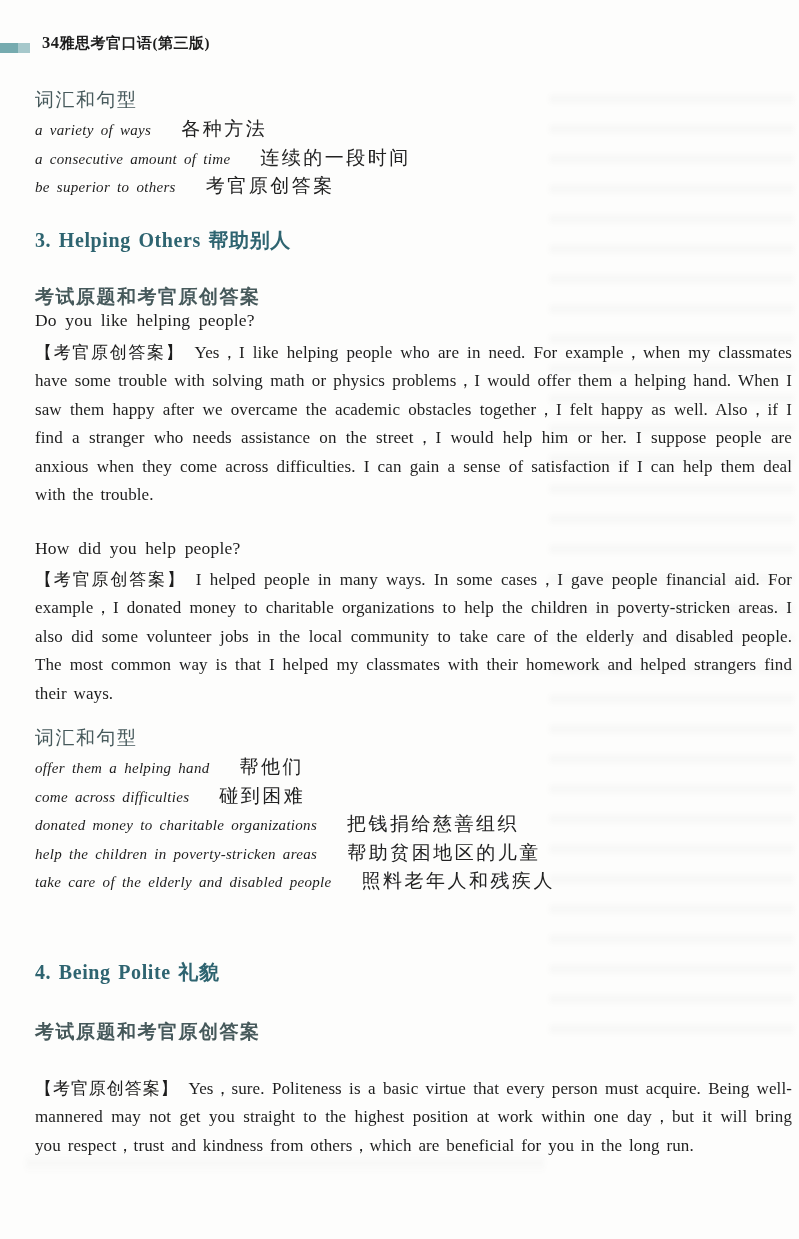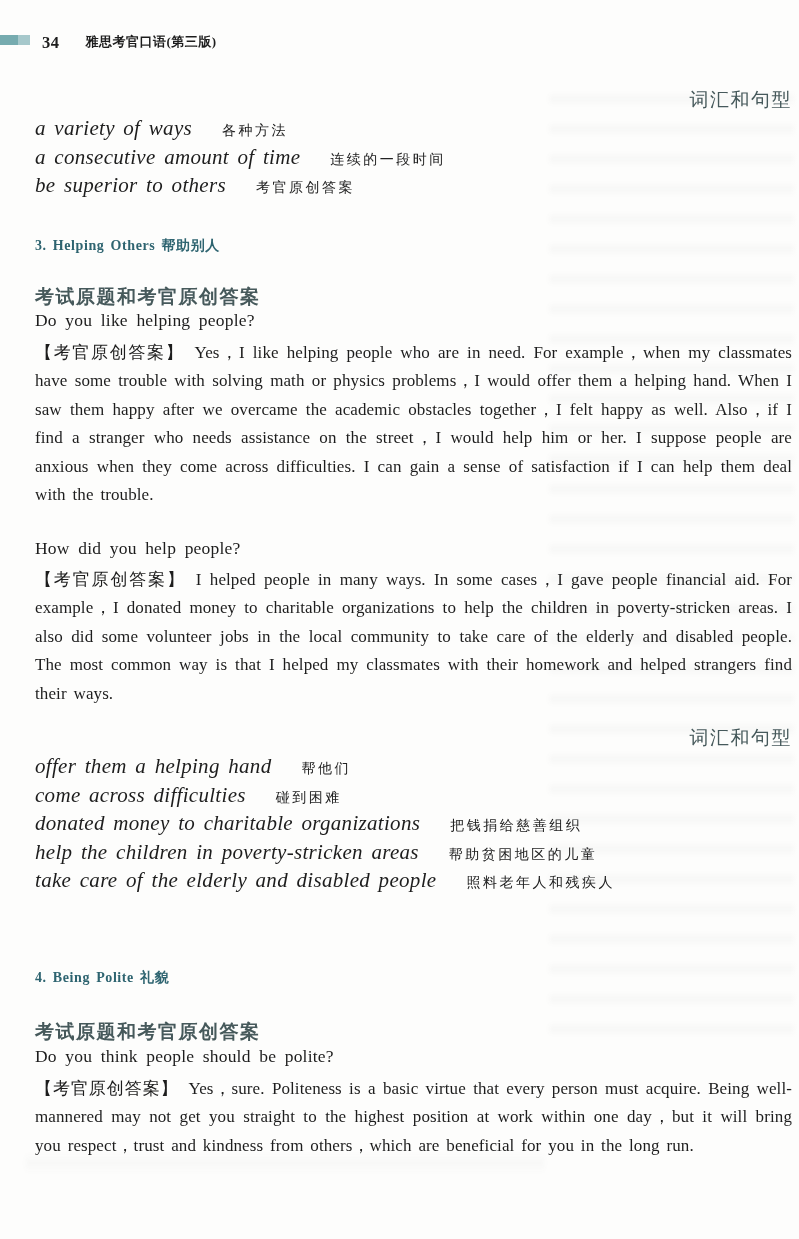--- a/index.html
+++ b/index.html
@@ -17,47 +17,47 @@
     background: var(--paper);
     font-family: "Liberation Serif", "DejaVu Serif", serif;
     color: var(--body-text);
     overflow: hidden;
   }
   .page { position: absolute; inset: 0; }
 
   
   .page-header {
     position: absolute; top: 33px; left: 0;
-    display: flex; align-items: flex-start; height: 20px;
+    display: flex; align-items: flex-end; height: 20px;
   }
   .accent-bar {
     width: 30px; height: 10px; margin-top: 2px;
     background: linear-gradient(90deg, var(--bar-dark) 0 60%, var(--bar-light) 60% 100%);
   }
   .page-num {
     margin-left: 12px; font-weight: 700; font-size: 16.5px; letter-spacing: .5px;
   }
   .book-title {
-    margin-left: 26px; font-weight: 700; font-size: 13px; letter-spacing: .5px;
+    margin-left: 0; font-weight: 700; font-size: 15px; letter-spacing: .5px;
   }
 
   
   .col { position: absolute; left: 35px; width: 757px; }
 
   
   .vocab-heading {
-    font-size: 19px; font-weight: 500; color: var(--subheading); letter-spacing: 1.5px; text-align: right;
+    font-size: 19px; font-weight: 500; color: var(--subheading); letter-spacing: 1.5px;
   }
   .vocab-list .vocab-row { height: 28.5px; display: flex; align-items: baseline; }
-  .vocab-en { font-style: italic; font-size: 21px; word-spacing: 3px; letter-spacing: .3px; text-align: center; }
-  .vocab-zh { font-size: 14px; letter-spacing: 2.5px; margin-left: 30px; color: #222; }
+  .vocab-en { font-style: italic; font-size: 15px; word-spacing: 3px; letter-spacing: .3px; text-align: center; }
+  .vocab-zh { font-size: 19px; letter-spacing: 2.5px; margin-left: 30px; color: #222; }
 
   
   .topic-heading {
-    font-size: 14px; font-weight: 700; color: var(--accent); letter-spacing: .6px; word-spacing: 2px; margin-top: 10px;
+    font-size: 20px; font-weight: 700; color: var(--accent); letter-spacing: .6px; word-spacing: 2px;
   }
   .exam-heading {
     font-size: 19px; font-weight: 700; color: var(--subheading); letter-spacing: 1.5px;
   }
   .question {
     font-size: 17.5px; font-weight: 400; word-spacing: 4px; letter-spacing: .2px;
   }
   .answer {
     font-size: 17px; line-height: 28.4px; text-align: justify;
     word-spacing: 2.5px; letter-spacing: .1px;
@@ -144,20 +144,19 @@
     </div>
     <div class="vocab-row">
       <span class="vocab-en">take care of the elderly and disabled people</span>
       <span class="vocab-zh">照料老年人和残疾人</span>
     </div>
   </div>
 
   <div class="col topic-heading" style="top:959px">4. Being Polite 礼貌</div>
   <div class="col exam-heading" style="top:1019px">考试原题和考官原创答案</div>
 
-  <div class="col question" style="top:1046px">Do you think people should be polite?</div>
   <p class="col answer" style="top:1075px"><span class="ans-label">【考官原创答案】</span><span>Yes，sure. Politeness is a basic virtue that every person must acquire. Being well-mannered may not get you straight to the highest position at work within one day，but it will bring you respect，trust and kindness from others，which are beneficial for you in the long run.</span></p>
 
   <div class="bleed bleed-right"></div>
   <div class="bleed bleed-bottom"></div>
   <div class="edge-fade"></div>
 
 </div>
 
 </body></html>

